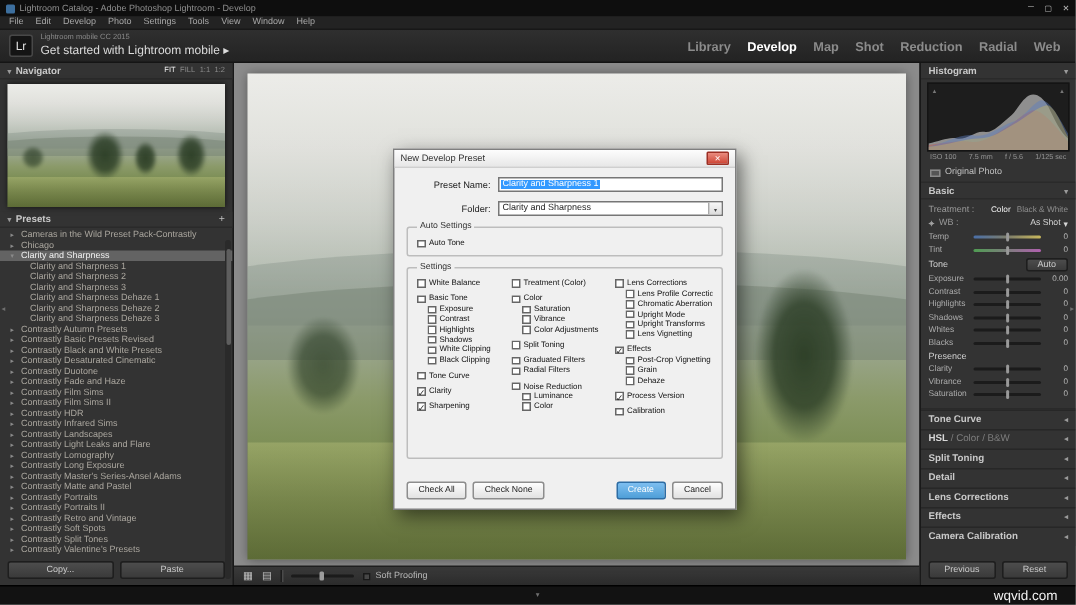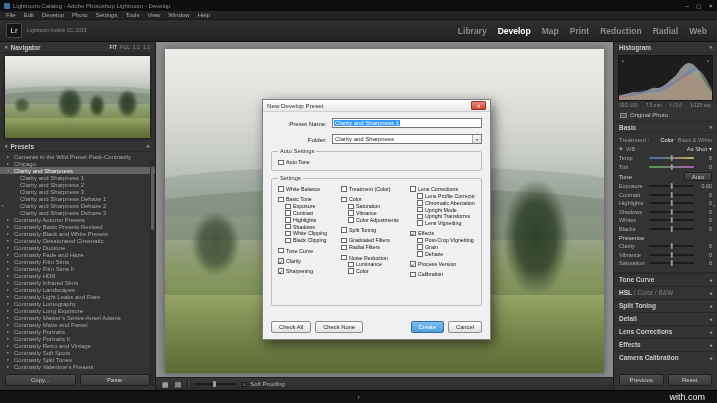--- a/index.html
+++ b/index.html
@@ -160,26 +160,27 @@
     <span class="menu-item">Tools</span>
     <span class="menu-item">View</span>
     <span class="menu-item">Window</span>
     <span class="menu-item">Help</span>
   </div>
 
 <div class="header">
   <div class="logo">Lr</div>
   <div class="identity">
     <span class="small">Lightroom mobile CC 2015</span>
+    <span class="large">Get started with Lightroom mobile ▸</span>
   </div>
   <div class="modules">
       <span class="module">Library</span>
       <span class="module active">Develop</span>
       <span class="module">Map</span>
-      <span class="module">Print</span>
+      <span class="module">Shot</span>
       <span class="module">Reduction</span>
       <span class="module">Radial</span>
       <span class="module">Web</span>
     </div>
 </div>
 
 <div class="main">
 
   <aside class="left-panel">
     <div class="panel-header">
@@ -536,21 +537,21 @@
       <button class="lr-btn grow">Reset</button>
     </div>
   </aside>
 </div>
 
 <div class="filmstrip">
   <span class="fs-arrow">▾</span>
 </div>
 <span class="edge-arrow l">◂</span>
 <span class="edge-arrow r">▸</span>
-<div class="watermark">with.com</div>
+<div class="watermark">wqvid.com</div>
 
 <div class="dialog">
   <div class="dlg-title">
     <span>New Develop Preset</span>
     <span class="dlg-close">✕</span>
   </div>
   <div class="dlg-row">
     <span class="dlg-label">Preset Name:</span>
     <span class="dlg-input">
       <span class="sel">Clarity and Sharpness 1</span>

